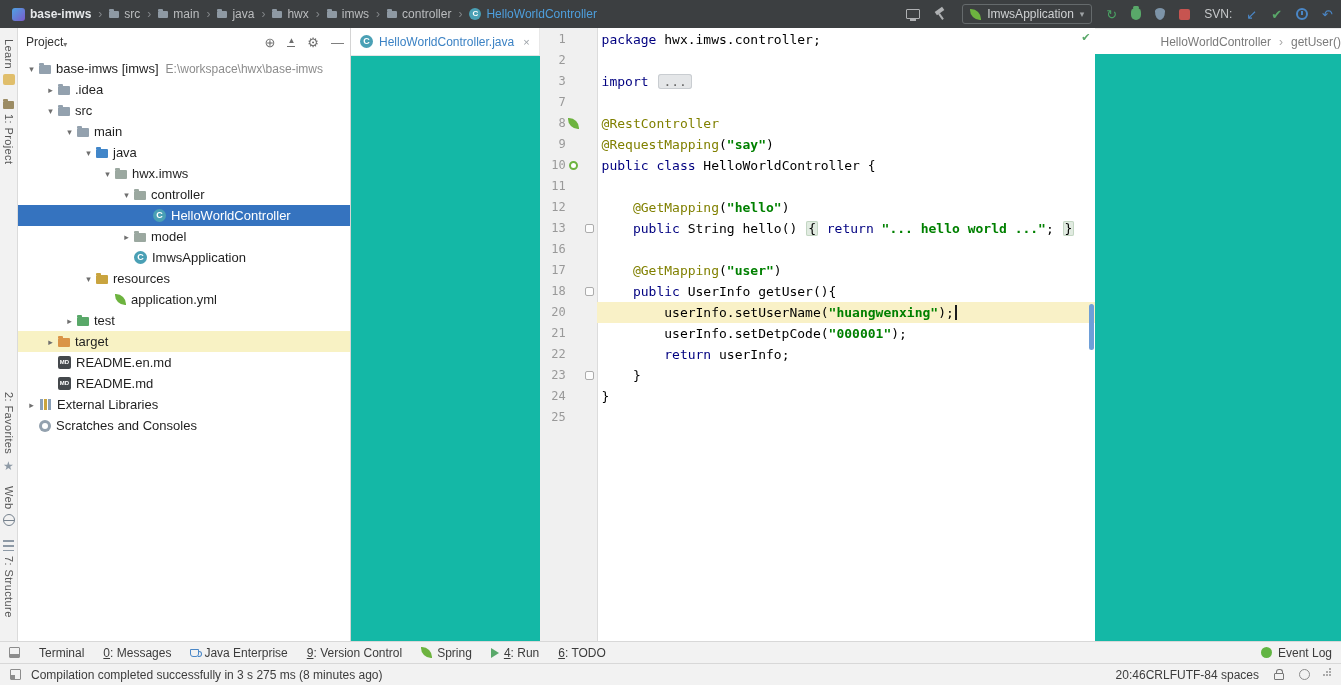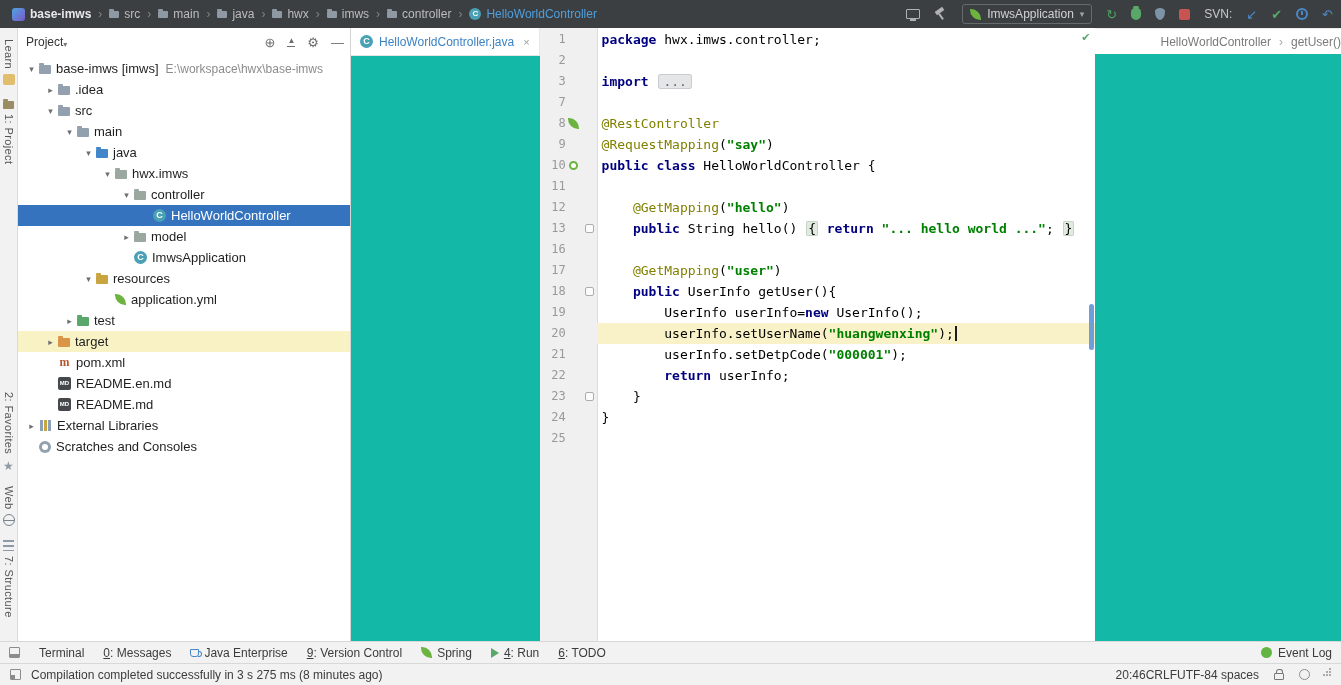--- a/index.html
+++ b/index.html
@@ -58,21 +58,21 @@
   .editor-body{flex:1;position:relative;overflow:hidden;background:#fff}
   .code{font:13px/21px "DejaVu Sans Mono",monospace;padding-top:1px;height:100%;
         background:linear-gradient(90deg,#F0F0F0 0 57px,#DCDCDC 57px 58px,#FFFFFF 58px)}
   .cline{height:21px;display:flex;align-items:stretch}
   .lnum{width:26px;flex:none;text-align:right;color:#999;font-size:12px;line-height:21px}
   .gic{width:16px;flex:none;display:flex;align-items:center;justify-content:center}
   .gfold{width:15px;flex:none;display:flex;align-items:center;justify-content:center}
   .fold-sq{width:9px;height:9px;border:1px solid #ACACAC;background:#FCFCFC;border-radius:2px}
   .ctext{flex:1;white-space:pre;padding-left:5px;color:#000}
   .cur .ctext{background:#F9F1C7}
-  .tk-kw{color:#000080;font-weight:bold}
+  .tk-kw{color:#000080;font-weight:normal}
   .tk-str{color:#008000;font-weight:bold}
   .tk-ann{color:#808000}
   .tk-p{color:#000}
   .tk-fold{background:#E4E6E8;color:#666;border-radius:3px;padding:0 5px;margin-left:2px;box-shadow:inset 0 0 0 1px #C9CDD1}
   .tk-foldc{background:#E1EBE1;border-radius:2px;padding:0 2px;margin:0 1px;box-shadow:inset 0 0 0 1px #C3D6C3}
   .caret{display:inline-block;width:2px;height:15px;background:#1C1C1C;vertical-align:-3px;margin-left:1px}
   .green-check{position:absolute;top:3px;right:4px;color:#59A869;font-size:11px;cursor:pointer}
   .sb-thumb{position:absolute;right:1px;top:276px;width:5px;height:46px;background:#6E9FD8;border-radius:3px;cursor:pointer}
   .editor-crumbs{height:26px;flex:none;border-top:1px solid #ECECEC;background:#fff;display:flex;align-items:center;gap:8px;padding-left:66px;color:#7A7A7A}
   .ebc-sep{color:#A8A8A8}
@@ -318,25 +318,20 @@
             <span class="tic folder-test-icon"></span>
             <span class="tlabel">test</span>
           </div>
           <div class="trow hl" style="padding-left: 25px;">
             <span class="chev">▸</span>
             <span class="tic folder-excluded-icon"></span>
             <span class="tlabel">target</span>
           </div>
           <div class="trow" style="padding-left: 25px;">
             <span class="chev"></span>
-            <span class="tic maven-icon"></span>
-            <span class="tlabel">pom.xml</span>
-          </div>
-          <div class="trow" style="padding-left: 25px;">
-            <span class="chev"></span>
             <span class="tic md-icon"></span>
             <span class="tlabel">README.en.md</span>
           </div>
           <div class="trow" style="padding-left: 25px;">
             <span class="chev"></span>
             <span class="tic md-icon"></span>
             <span class="tlabel">README.md</span>
           </div>
           <div class="trow" style="padding-left: 6px;">
             <span class="chev">▸</span>
@@ -439,26 +434,20 @@
               <span class="gfold"></span>
               <span class="ctext"><span class="tk-p">    </span><span class="tk-ann">@GetMapping</span><span class="tk-p">(</span><span class="tk-str">"user"</span><span class="tk-p">)</span></span>
             </div>
             <div class="cline">
               <span class="lnum">18</span>
               <span class="gic"></span>
               <span class="gfold">
                 <span class="fold-sq"></span>
               </span>
               <span class="ctext"><span class="tk-p">    </span><span class="tk-kw">public</span><span class="tk-p"> UserInfo getUser(){</span></span>
-            </div>
-            <div class="cline">
-              <span class="lnum">19</span>
-              <span class="gic"></span>
-              <span class="gfold"></span>
-              <span class="ctext"><span class="tk-p">        UserInfo userInfo=</span><span class="tk-kw">new</span><span class="tk-p"> UserInfo();</span></span>
             </div>
             <div class="cline cur">
               <span class="lnum">20</span>
               <span class="gic"></span>
               <span class="gfold"></span>
               <span class="ctext"><span class="tk-p">        userInfo.setUserName(</span><span class="tk-str">"huangwenxing"</span><span class="tk-p">);</span><span class="caret"></span></span>
             </div>
             <div class="cline">
               <span class="lnum">21</span>
               <span class="gic"></span>

